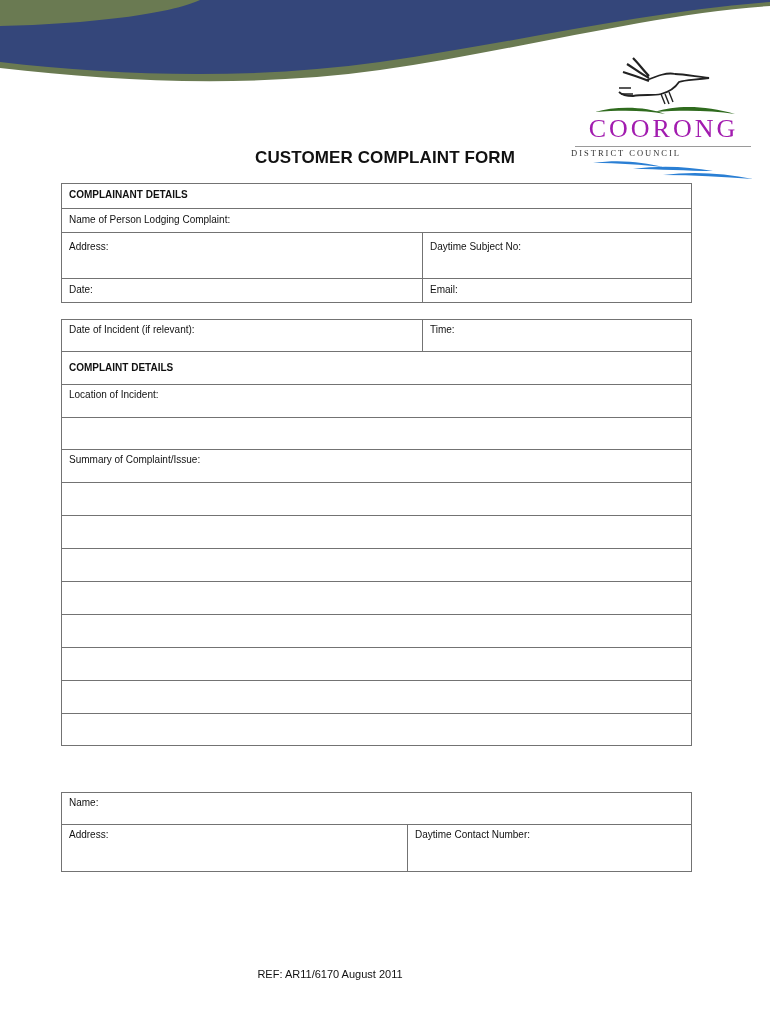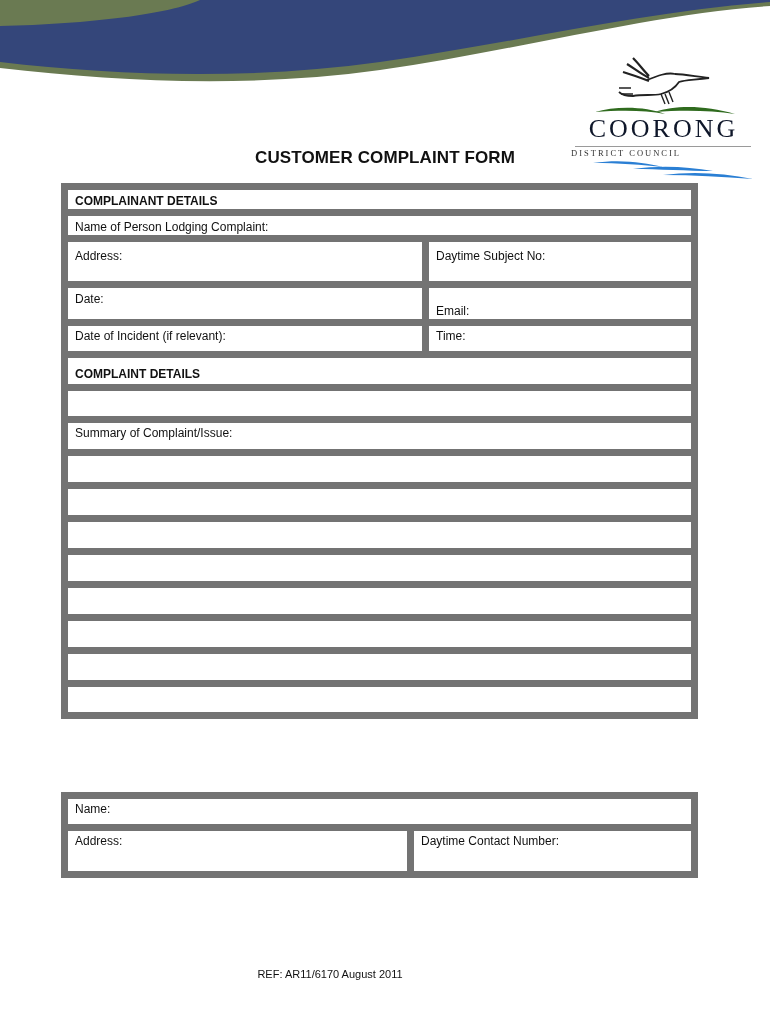--- a/index.html
+++ b/index.html
@@ -7,38 +7,38 @@
     width: 770px; height: 1024px; position: relative; overflow: hidden;
     background: #ffffff;
     font-family: "Liberation Sans", sans-serif;
     color: #111;
   }
   .banner { position: absolute; left: 0; top: 0; width: 770px; height: 90px; }
   .logo { position: absolute; left: 565px; top: 52px; width: 195px; height: 130px; }
   .logo-word {
     position: absolute; left: 6px; top: 62px; width: 185px;
     font-family: "Liberation Serif", serif; font-size: 26px; letter-spacing: 3px;
-    color: #0f172a; text-align: center;
+    color: #a21caf; text-align: center;
   }
   .logo-line { position: absolute; left: 10px; top: 94px; width: 176px; height: 1px; background: #9a9a9a; }
   .logo-sub {
     position: absolute; left: 6px; top: 96px; width: 185px; text-align: left;
     font-family: "Liberation Serif", serif; font-size: 8.5px; letter-spacing: 2px; color: #333;
   }
   .title {
     position: absolute; left: 0; width: 770px; top: 148px; text-align: center;
     font-size: 17px; font-weight: bold; letter-spacing: 0.1px;
   }
   table.form {
     position: absolute; left: 61px; width: 630px;
     border-collapse: collapse; table-layout: fixed;
   }
   table.form td {
-    border: 7px solid #737373; padding: 0 7px; vertical-align: top;
-    font-size: 12px; line-height: 16px; padding-top: 6px; box-sizing: border-box; margin-left: 19px;
+    border: 1px solid #737373; padding: 0 7px; vertical-align: top;
+    font-size: 10px; line-height: 16px; padding-top: 6px; box-sizing: border-box; margin-left: 19px;
   }
   table.form td.hdr { font-weight: bold; padding-top: 8px; }
   .footer {
     position: absolute; left: 0; width: 660px; top: 968px; text-align: center; font-size: 11px;
   }
 </style>
 </head>
 <body>
 
 <svg class="banner" viewBox="0 0 770 90" preserveAspectRatio="none">
@@ -80,37 +80,40 @@
   </tr>
   <tr style="height:24px">
     <td colspan="2" style="padding-top:3px"><span>Name of Person Lodging Complaint:</span></td>
   </tr>
   <tr style="height:46px">
     <td><span>Address:</span></td>
     <td><span>Daytime Subject No:</span></td>
   </tr>
   <tr style="height:24px">
     <td style="padding-top:3px"><span>Date:</span></td>
-    <td style="padding-top:15px"><span>Email:</span></td>
+    <td style="padding-top:3px"><span>Email:</span></td>
   </tr>
 </tbody>
   </table>
 
 <table class="form" style="top:319px;">
   <colgroup>
       <col style="width:361px">
       <col style="width:269px">
     </colgroup>
   <tbody>
       <tr style="height:32px">
     <td style="padding-top:2px"><span>Date of Incident (if relevant):</span></td>
     <td style="padding-top:2px"><span>Time:</span></td>
   </tr>
   <tr style="height:33px">
     <td colspan="2" class="hdr">COMPLAINT DETAILS</td>
+  </tr>
+  <tr style="height:33px">
+    <td colspan="2" style="padding-top:2px"><span>Location of Incident:</span></td>
   </tr>
   <tr style="height:32px">
         <td colspan="2"></td>
       </tr>
   <tr style="height:33px">
     <td colspan="2" style="padding-top:2px"><span>Summary of Complaint/Issue:</span></td>
   </tr>
   <tr style="height:33px">
         <td colspan="2"></td>
       </tr>

